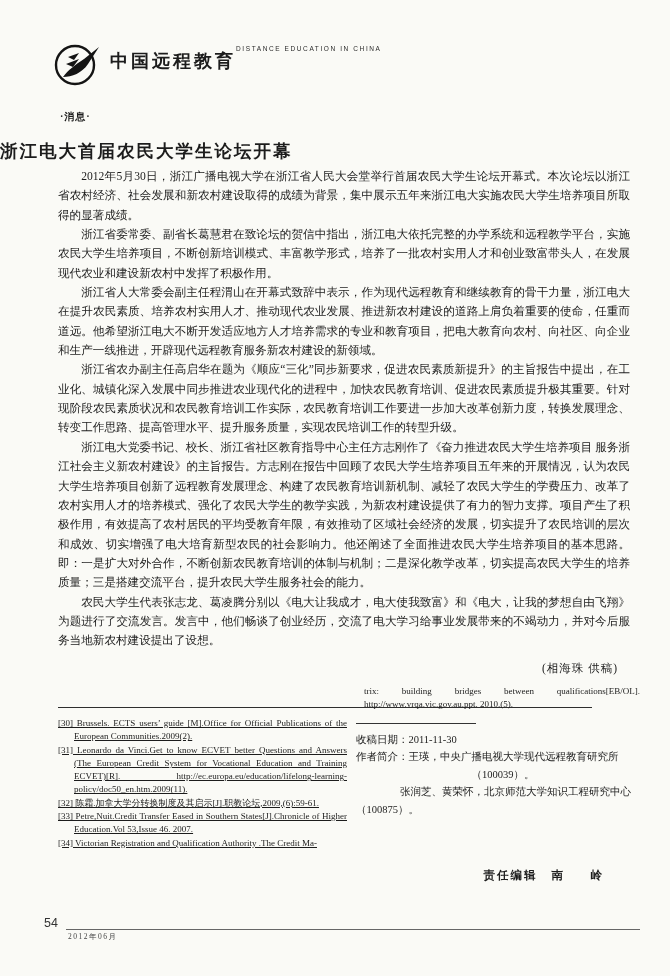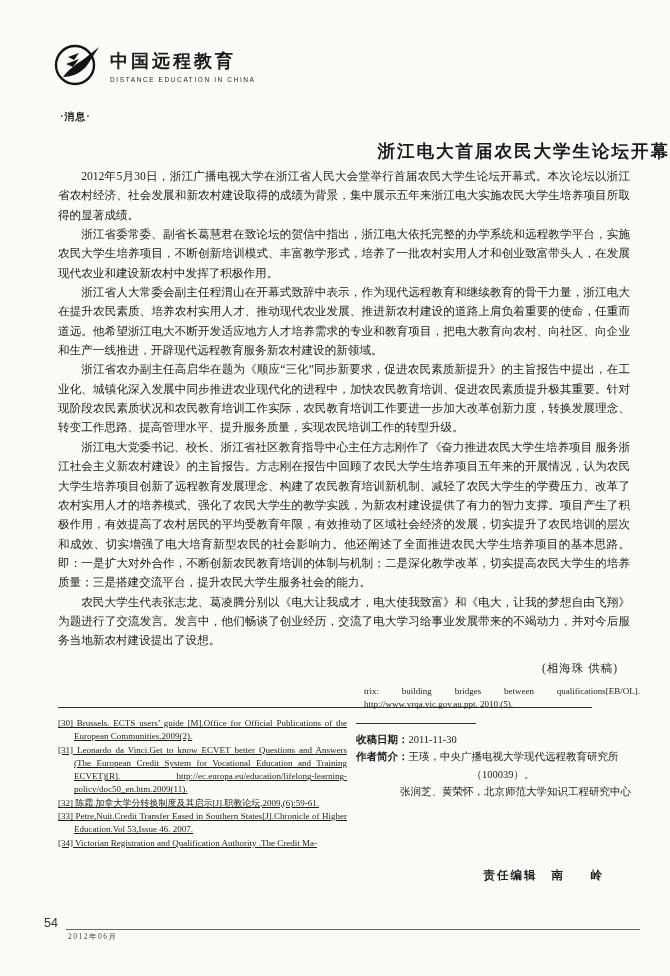--- a/index.html
+++ b/index.html
@@ -6,36 +6,36 @@
   body{
     width:670px;height:976px;
     background:#fafaf6;
     font-family:"Liberation Serif","DejaVu Serif",serif;
     color:#1c1c1c;
     position:relative;
     overflow:hidden;
   }
   .masthead{position:absolute;top:42px;left:54px;display:flex;align-items:flex-start;gap:10px;}
   .logo-circle{width:46px;height:46px;flex:0 0 auto;}
-  .logo-textwrap{display:flex;flex-direction:column;}
+  .logo-textwrap{display:flex;}
   .logo-text{font-weight:bold;font-size:18px;letter-spacing:3px;margin-top:7px;font-family:"Liberation Sans",sans-serif;}
   .logo-sub{font-size:6.5px;letter-spacing:1.6px;color:#2a2a2a;margin-top:3px;font-family:"Liberation Sans",sans-serif;}
   .section-marker{position:absolute;top:110px;left:60px;font-weight:bold;font-size:10px;letter-spacing:1px;}
-  .article-title{position:absolute;top:127px;left:0;width:670px;text-align:right;font-size:17.5px;font-weight:bold;letter-spacing:2px;}
+  .article-title{position:absolute;top:127px;left:0;width:670px;text-align:left;font-size:17.5px;font-weight:bold;letter-spacing:2px;}
   .article-body{position:absolute;top:167px;left:58px;width:572px;font-size:11.6px;line-height:19.35px;text-align:justify;}
   .article-body p{margin:0;text-indent:2em;}
   .byline{position:absolute;top:661px;left:58px;width:560px;text-align:right;font-size:11.5px;letter-spacing:1px;}
   .divider{position:absolute;top:707px;left:58px;width:534px;border-top:1.3px solid #2e2e2e;}
   .fn-left{position:absolute;top:717px;left:58px;width:289px;font-size:9px;line-height:13.3px;text-decoration:underline;}
   .fn-left .ref{margin:0;padding-left:16px;text-indent:-16px;text-align:justify;}
   .fn-right{position:absolute;top:685px;left:356px;width:284px;font-size:9px;line-height:13.3px;}
   .ref-cont{padding-left:8px;text-align:justify;margin:0;}
   .short-rule{width:120px;border-top:1.2px solid #333;margin:11px 0 7px 0;}
   .meta{font-size:10.5px;line-height:17.5px;}
-  .meta .lbl{font-weight:bold;}
+  .meta .lbl{font-weight:normal;}
   .indent-sm{padding-left:10px;text-align:center;}
   .indent-lg{padding-left:44px;}
   .editor-line{position:absolute;top:868px;left:356px;width:254px;text-align:right;font-weight:bold;font-size:11.5px;letter-spacing:2px;}
   .editor-line .ename{margin-left:14px;letter-spacing:8px;}
   .footer-page{position:absolute;top:916px;left:44px;font-size:12.5px;color:#333;font-family:"Liberation Sans",sans-serif;}
   .footer-rule{position:absolute;top:929px;left:66px;width:574px;border-top:1px solid #666;}
   .footer-issue{position:absolute;top:932px;left:68px;font-size:7.5px;letter-spacing:1.5px;color:#444;}
 </style>
 </head>
 <body>
@@ -80,20 +80,21 @@
 </div>
 
 <div class="fn-right">
   <p class="ref-cont">trix: building bridges between qualifications[EB/OL]. http://www.vrqa.vic.gov.au.ppt. 2010.(5).</p>
   <div class="short-rule"></div>
   <div class="meta">
     <div><span class="lbl">收稿日期：</span><span>2011-11-30</span></div>
     <div><span class="lbl">作者简介：</span><span>王瑛，中央广播电视大学现代远程教育研究所</span></div>
     <div class="indent-sm">（100039）。</div>
     <div class="indent-lg">张润芝、黄荣怀，北京师范大学知识工程研究中心</div>
+    <div>（100875）。</div>
   </div>
 </div>
 
 <div class="editor-line">
   <span>责任编辑</span><span class="ename">南　岭</span>
 </div>
 
 <div class="footer-page">54</div>
 <div class="footer-rule"></div>
 <div class="footer-issue">2012年06月</div>

